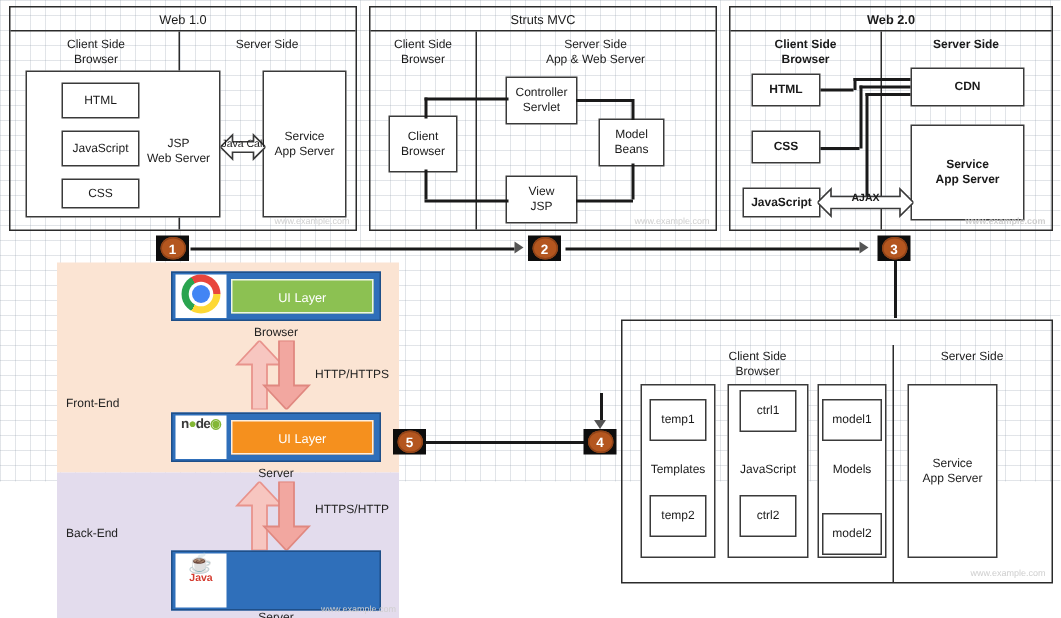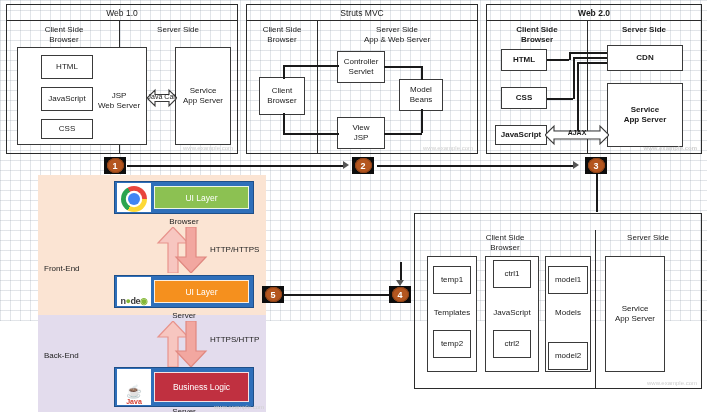--- a/index.html
+++ b/index.html
@@ -67,21 +67,21 @@
   #stack{position:absolute;left:38px;top:175px;width:228px;height:237px;}
   .band{position:absolute;left:0;right:0;box-sizing:border-box;}
   .band-fe{top:0;height:140px;background:#fbe4d3;}
   .band-be{top:140;height:97px;background:#e3dced;}
   .band-label{position:absolute;left:6px;font-size:8px;color:#222;}
   .tech-card{
     position:absolute;left:76px;width:140px;height:33px;
     background:#2f6fba;border:1px solid #1f4f88;box-sizing:border-box;
     display:flex;align-items:center;padding:2px;
   }
-  .logo-slot{width:34px;height:29px;background:#ffffff;display:flex;align-items:flex-end;justify-content:center;flex:none;}
+  .logo-slot{width:34px;height:29px;background:#ffffff;display:flex;align-items:flex-start;justify-content:center;flex:none;}
   .layer-pill{
     flex:1;height:23px;margin-left:3px;margin-right:2px;
     display:flex;align-items:center;justify-content:center;
     color:#ffffff;font-size:8.5px;border:1px solid rgba(255,255,255,.85);
     box-sizing:border-box;
   }
   .pill-green{background:#8cc152;}
   .pill-orange{background:#f5901e;}
   .pill-red{background:#c03040;}
   .card-caption{position:absolute;left:76px;width:140px;text-align:center;font-size:8px;color:#222;}
@@ -259,21 +259,20 @@
     </div>
     <div class="proto-label" style="left:172px;top:160px;">HTTPS/HTTP</div>
 
     <div class="tech-card" style="top:192px;height:40px;">
       <div class="logo-slot" style="height:36px;">
         <div class="javalogo">
             <span class="cup">☕</span>
             <span class="wd">Java</span>
           </div>
       </div>
-      <div class="layer-pill pill-red" style="height:30px;">Business Logic</div>
     </div>
     <div class="card-caption" style="top:232px;">Server</div>
     <div class="wm" style="right:2px;bottom:2px;">www.example.com</div>
   </div>
 
   <div class="wire h" style="left:127px;top:165px;width:216px;"></div>
   <div class="arrowhead ah-right" style="left:343px;top:161px;"></div>
 
   <div class="wire h" style="left:377px;top:165px;width:196px;"></div>
   <div class="arrowhead ah-right" style="left:573px;top:161px;"></div>

